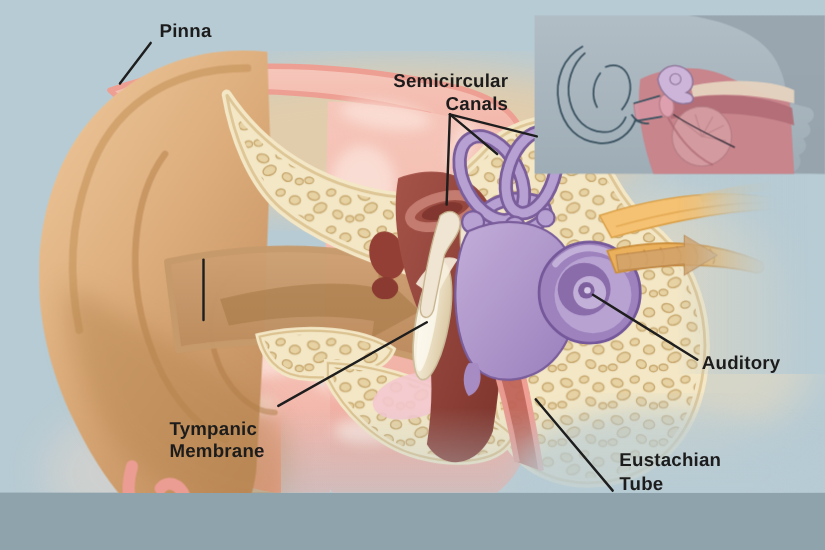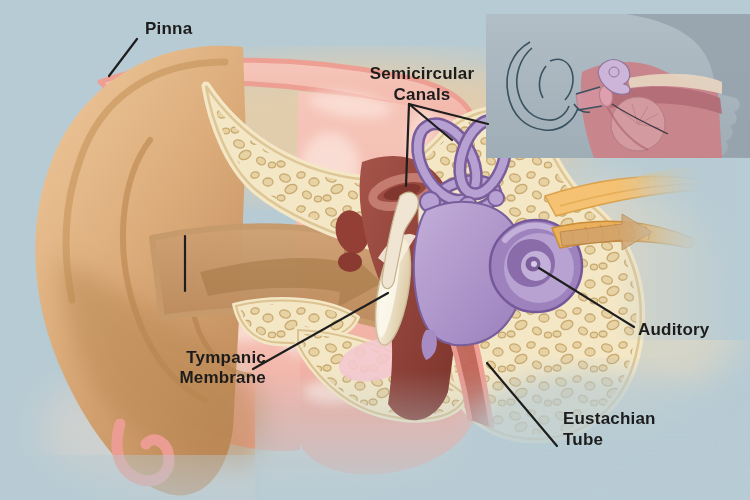--- a/index.html
+++ b/index.html
@@ -1,31 +1,31 @@
 <!DOCTYPE html>
 <html><head>
 <meta charset="utf-8">
 <style>
   html,body{margin:0;padding:0;background:#8fa3ad;}
   .stage{
-    position:relative;width:750px;height:500px;overflow:hidden;
+    position:relative;width:750px;height:448px;overflow:hidden;
     background:var(--bg,#b7cbd4);
     font-family:"Liberation Sans","DejaVu Sans",sans-serif;
   }
   .stage svg{position:absolute;left:0;top:0;}
   .lbl{
     position:absolute;
     font-weight:bold;font-size:17px;line-height:20px;
     color:var(--label,#1c1c1c);
     letter-spacing:.2px;
   }
   .lbl-pinna{left:145px;top:19px;}
   .lbl-eac{left:142px;top:172px;width:92px;text-align:center;}
-  .lbl-semi{left:357px;top:63px;width:130px;text-align:center;line-height:21px;}
-  .lbl-tymp{left:154px;top:348px;width:112px;text-align:right;}
+  .lbl-semi{left:332px;top:63px;width:130px;text-align:right;line-height:21px;}
+  .lbl-tymp{left:154px;top:380px;width:112px;text-align:left;}
   .lbl-cochlea{left:638px;top:320px;}
   .lbl-eust{left:563px;top:408px;width:130px;text-align:left;line-height:21px;}
 </style>
 </head>
 <body>
 
 <div class="stage" style="--bg: #b7cbd4; --label: #1c1c1c;">
 
 <svg width="750" height="500" viewBox="0 0 750 500">
   <defs>

